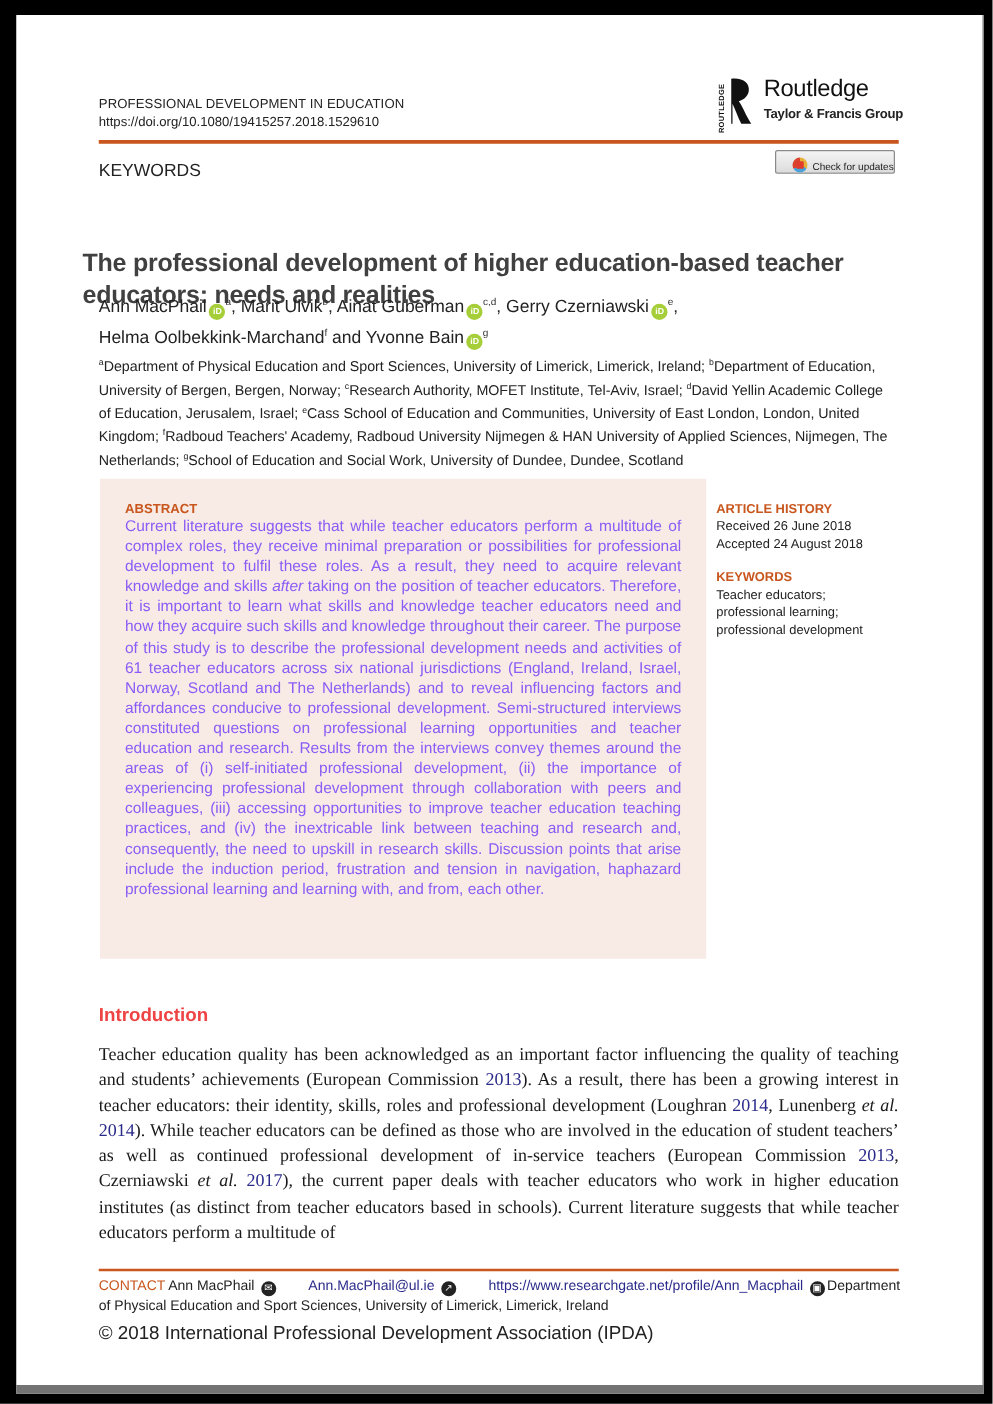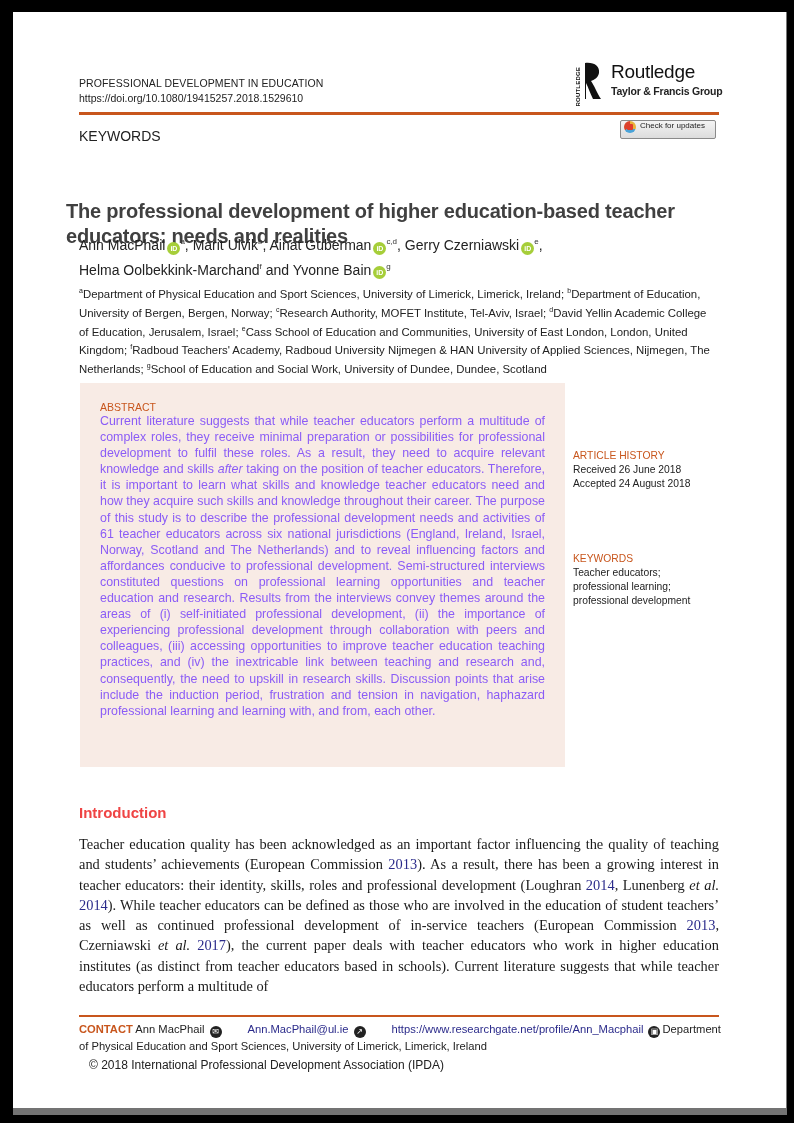--- a/index.html
+++ b/index.html
@@ -54,22 +54,22 @@
       left: 66px; top: 100px; width: 640px; height: 3px; background: #c8561d;
     }
     .article-type {
       left: 66px; top: 116px;
       font-size: 14px; color: #222;
     }
     .check-updates {
       left: 607px; top: 108px; width: 96px; height: 19px;
       border: 1px solid #8a8a8a; border-radius: 2px;
       background: linear-gradient(#f4f4f4, #dcdcdc);
-      display: flex; align-items: flex-start; gap: 4px;
-      box-sizing: border-box; padding-left: 3px;
+      display: flex; align-items: flex-end; gap: 4px;
+      box-sizing: border-box; padding-left: 13px;
       cursor: pointer;
     }
     .check-updates .cu-icon {
       width: 12px; height: 12px; border-radius: 50%;
       background: conic-gradient(#e9b23a 0 33%, #4aa3d8 33% 66%, #d9442c 66% 100%);
       position: relative;
     }
     .check-updates .cu-icon::after {
       content: ""; position: absolute; left: 3px; top: 3px; width: 6px; height: 6px;
       background: #e03d2c; border-radius: 1px;
@@ -101,33 +101,33 @@
     }
     .affiliations sup { font-size: 7px; }
 
     
     .abstract-box {
       left: 67px; top: 371px; width: 485px; height: 384px;
       background: #f8ebe5;
     }
     .abstract-heading {
       left: 87px; top: 389px;
-      font-size: 10.5px; font-weight: normal; color: #c8561d;
+      font-size: 10.5px; font-weight: bold; color: #c8561d;
     }
     .abstract-text {
       left: 87px; top: 401px; width: 445px;
       font-size: 12.4px; line-height: 16.1px; color: #8b5cf6;
       text-align: justify;
       hyphens: manual;
     }
     .side {
       left: 560px; top: 389px; width: 150px;
       font-size: 10.3px; line-height: 14.2px; color: #222;
     }
-    .side-heading { font-weight: normal; color: #c8561d; margin-top: 48px; }
+    .side-heading { font-weight: bold; color: #c8561d; }
     .side-gap { height: 12px; }
 
     
     .intro-heading {
       left: 66px; top: 792px;
       font-size: 15px; font-weight: bold; color: #ef4444;
     }
     .intro-text {
       left: 66px; top: 822px; width: 640px;
       font-family: "Liberation Serif", serif;
@@ -137,30 +137,30 @@
     .cite { color: #2a2a8a; }
 
     
     .rule-bottom {
       left: 66px; top: 1003px; width: 640px; height: 2px; background: #c8561d;
     }
     .contact {
       left: 66px; top: 1009px; width: 645px;
       font-size: 11.2px; line-height: 16px; color: #222;
     }
-    .contact-label { font-weight: bold; color: #c8561d; }
+    .contact-label { font-weight: normal; color: #c8561d; }
     .ci {
       display: inline-block; width: 12px; height: 12px; border-radius: 50%;
       background: #222; color: #fff; font-size: 8px; line-height: 12px;
       text-align: center; vertical-align: -1px; margin: 0 2px;
     }
     .link { color: #2a2a8a; margin-left: 24px; }
     .copyright {
-      left: 76px; top: 1046px;
-      font-size: 12px; color: #222;
+      left: 66px; top: 1046px;
+      font-size: 15px; color: #222;
     }
   </style>
 </head>
 <body>
 
 <div class="page">
 
   <div class="abs journal-name">PROFESSIONAL DEVELOPMENT IN EDUCATION</div>
   <div class="abs doi">https://doi.org/10.1080/19415257.2018.1529610</div>
 

